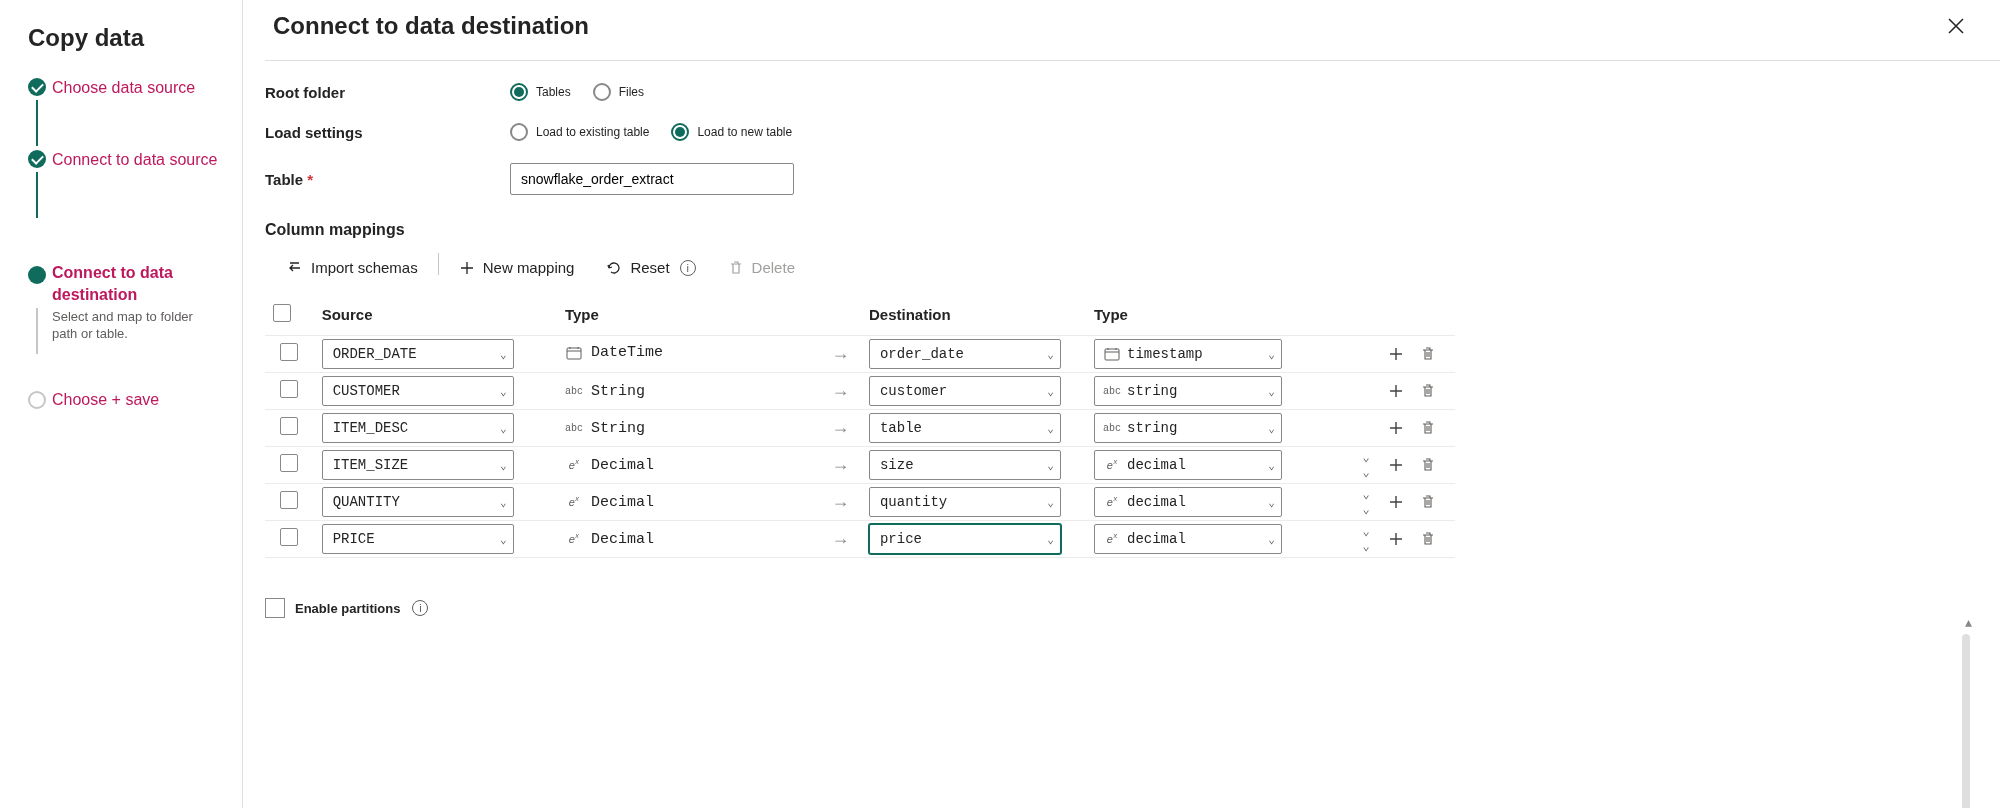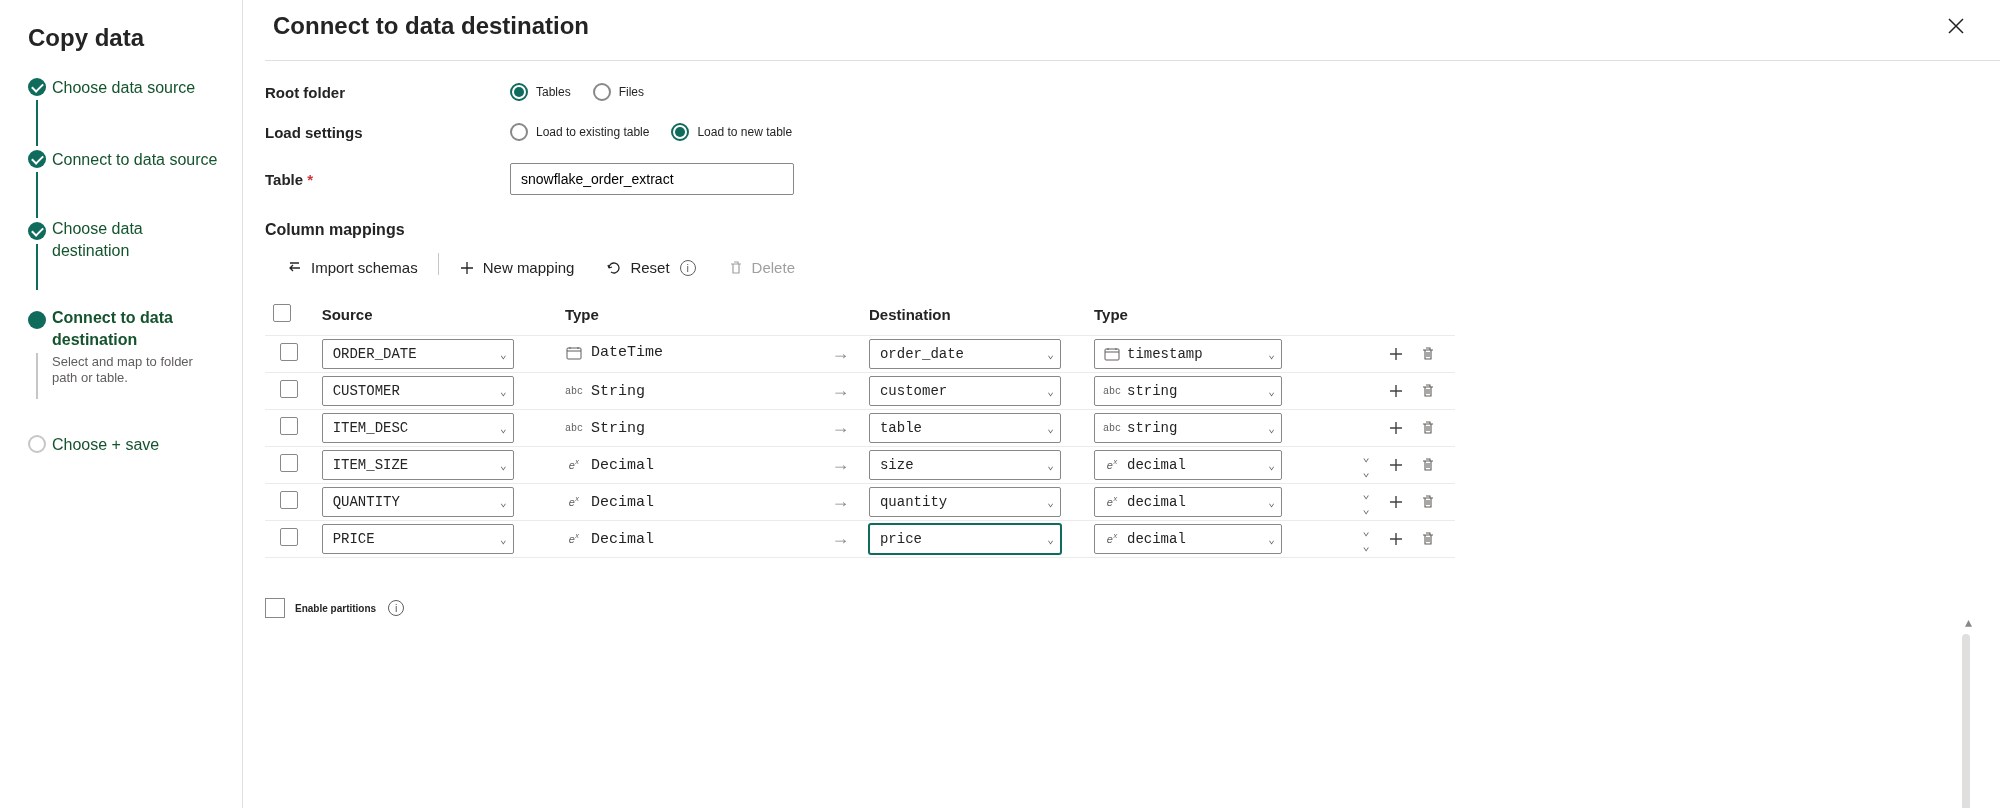--- a/index.html
+++ b/index.html
@@ -64,21 +64,21 @@
   .step-marker.current::after {
     content:""; width:10px; height:10px; border-radius:50%;
     background:#0f6b5c;
   }
   .step-marker.pending {
     background: #fff;
     border: 2px solid #c8c6c4;
   }
   .step-label {
     font-size: 16px;
-    color: #14532d;
+    color: #be185d;
     line-height: 1.4;
   }
   .step-label.bold { font-weight: 600; }
   .step-desc {
     font-size: 13px;
     color: #605e5c;
     margin-top: 2px;
     line-height: 1.3;
     padding-right: 10px;
   }
@@ -306,25 +306,20 @@
       <span class="step-label">Choose data source</span>
       <span class="step-connector"></span>
     </li>
     <li class="step-gap"></li>
     <li class="step">
       <span class="step-marker check"></span>
       <span class="step-label">Connect to data source</span>
       <span class="step-connector"></span>
     </li>
     <li class="step-gap"></li>
-    <li class="step">
-      <span class="step-marker check"></span>
-      <span class="step-label">Choose data destination</span>
-      <span class="step-connector"></span>
-    </li>
     <li class="step-gap"></li>
     <li class="step">
       <span class="step-marker current"></span>
       <span class="step-label bold">Connect to data destination</span>
       <span class="step-desc">Select and map to folder path or table.</span>
       <span class="step-connector gray" style="top:46px;"></span>
     </li>
     <li class="step-gap"></li>
     <li class="step">
       <span class="step-marker pending"></span>
@@ -729,17 +724,17 @@
             </tr>
           </tbody>
     </table>
     <div class="scroll-arrows">▴</div>
     <div class="scroll-track"></div>
 
     </div>
 
     <div class="enable-row">
       <span class="enable-check"></span>
-      <span style="font-size:10px;font-weight:600;">Enable partitions</span>
+      <span style="font-size:13px;font-weight:600;">Enable partitions</span>
       <span class="info-icon">i</span>
     </div>
   </div>
 </main>
 
 </body></html>

